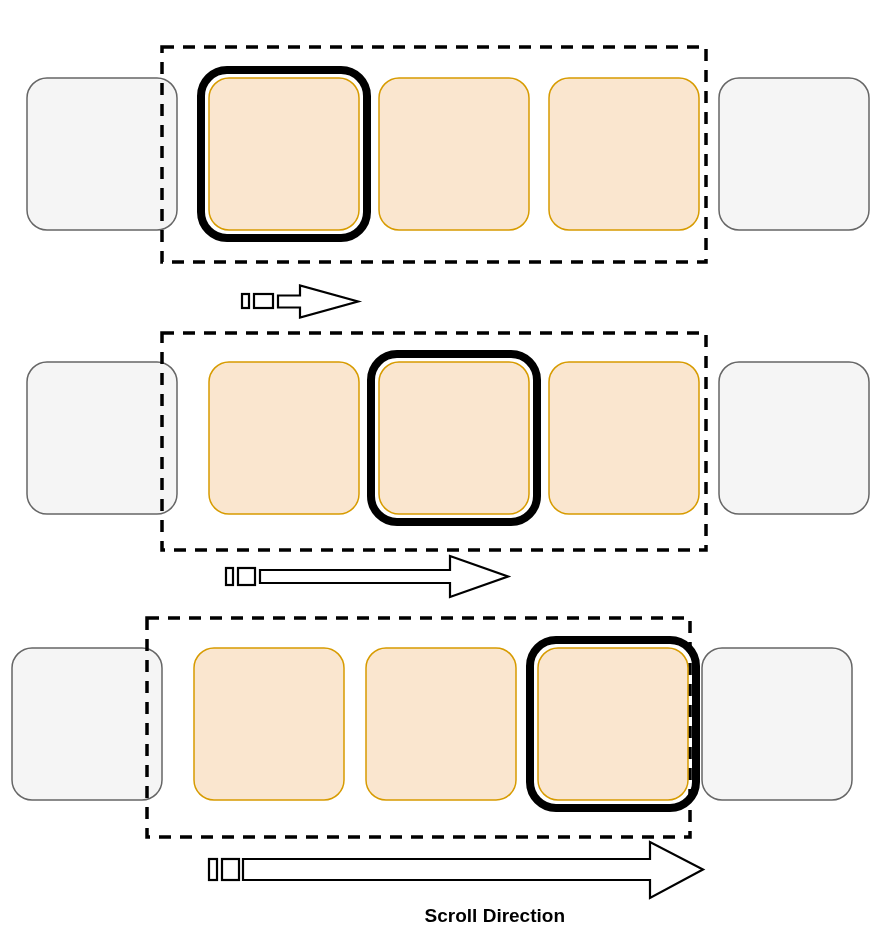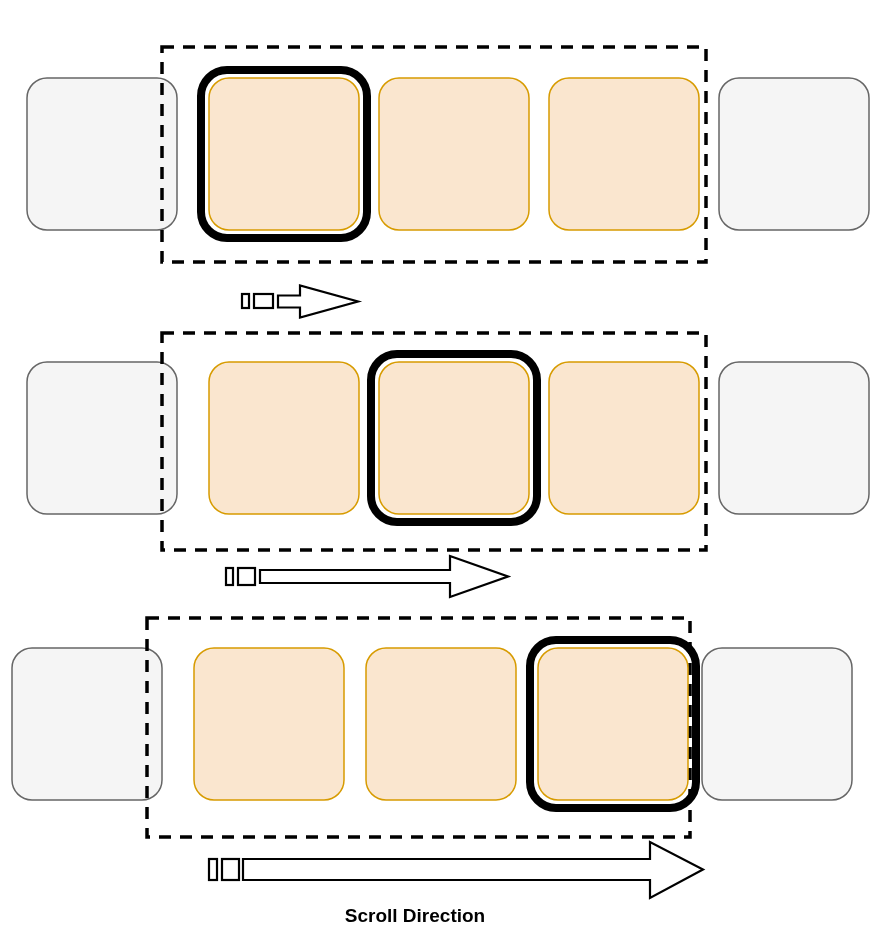--- a/index.html
+++ b/index.html
@@ -46,21 +46,21 @@
     fill: var(--arrow-fill, #FFFFFF);
     stroke: var(--arrow-stroke, #000000);
     stroke-width: 2.2;
     stroke-linejoin: miter;
   }
   .caption {
     position: absolute;
     left: 265px;
     top: 905px;
     width: 300px;
-    text-align: center;
+    text-align: right;
     font-size: 19px;
     font-weight: bold;
     color: #000000;
     letter-spacing: 0px;
   }
 </style>
 </head>
 <body>
 
 <div class="canvas">

